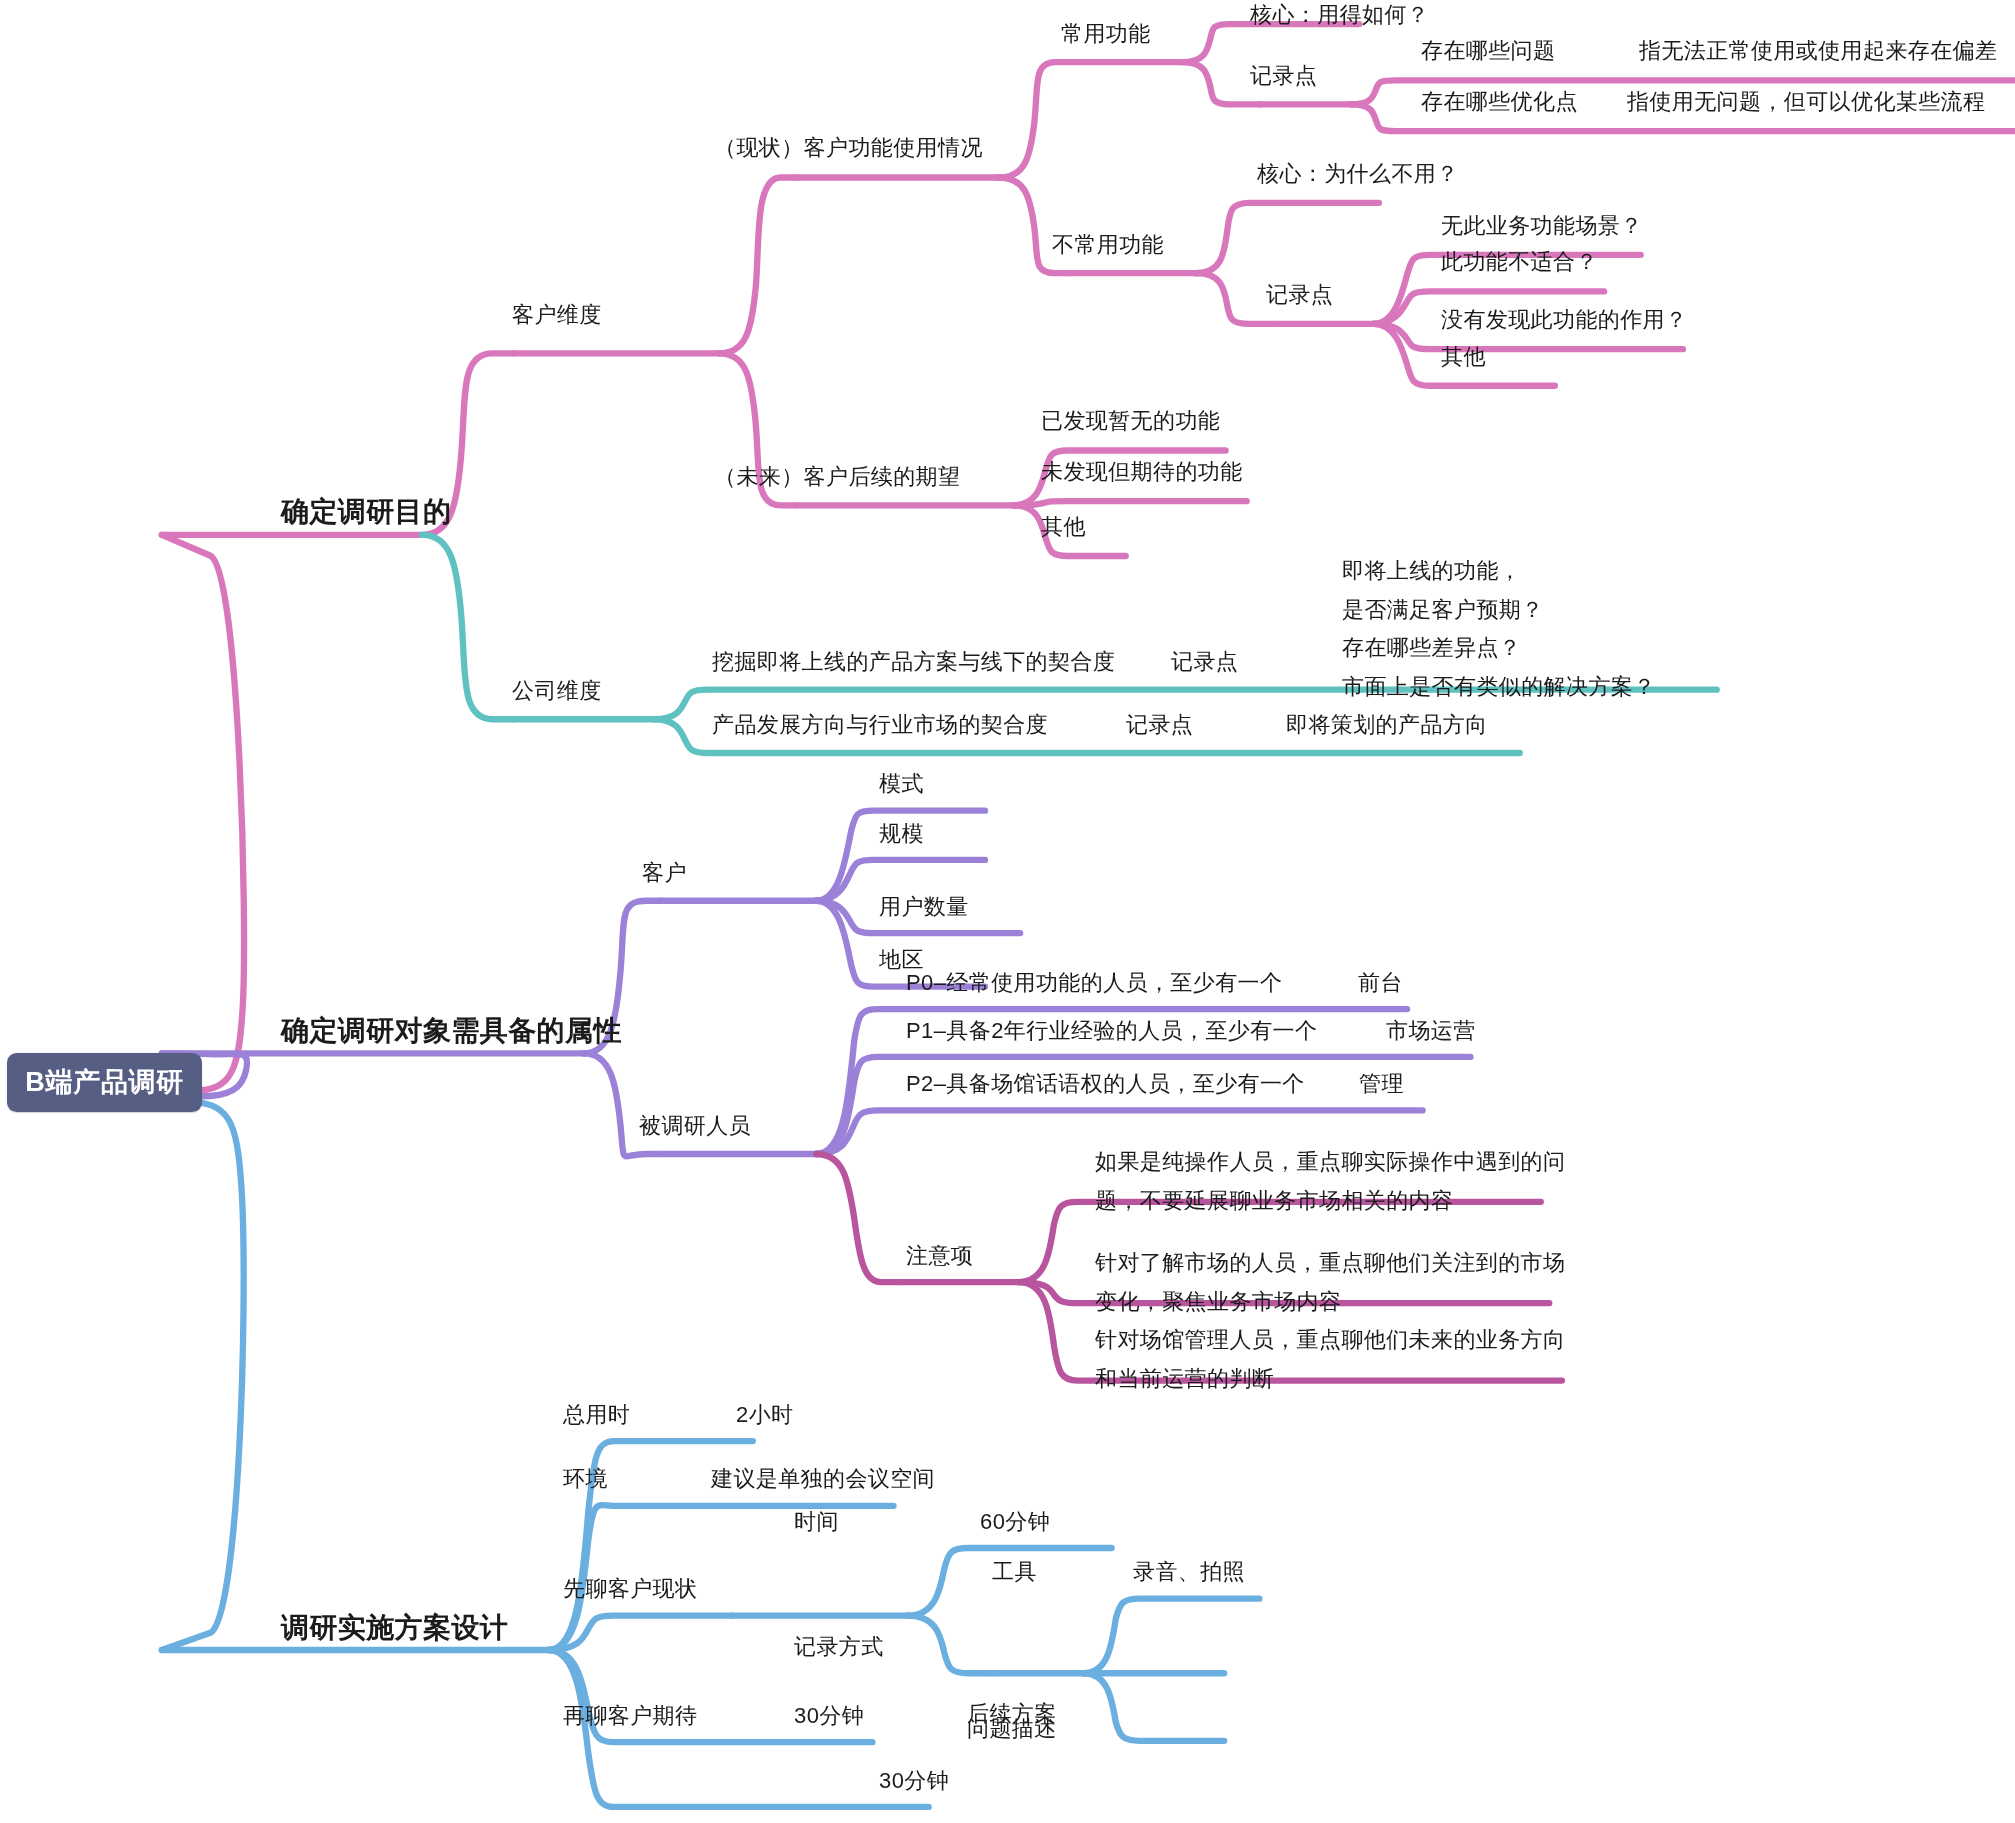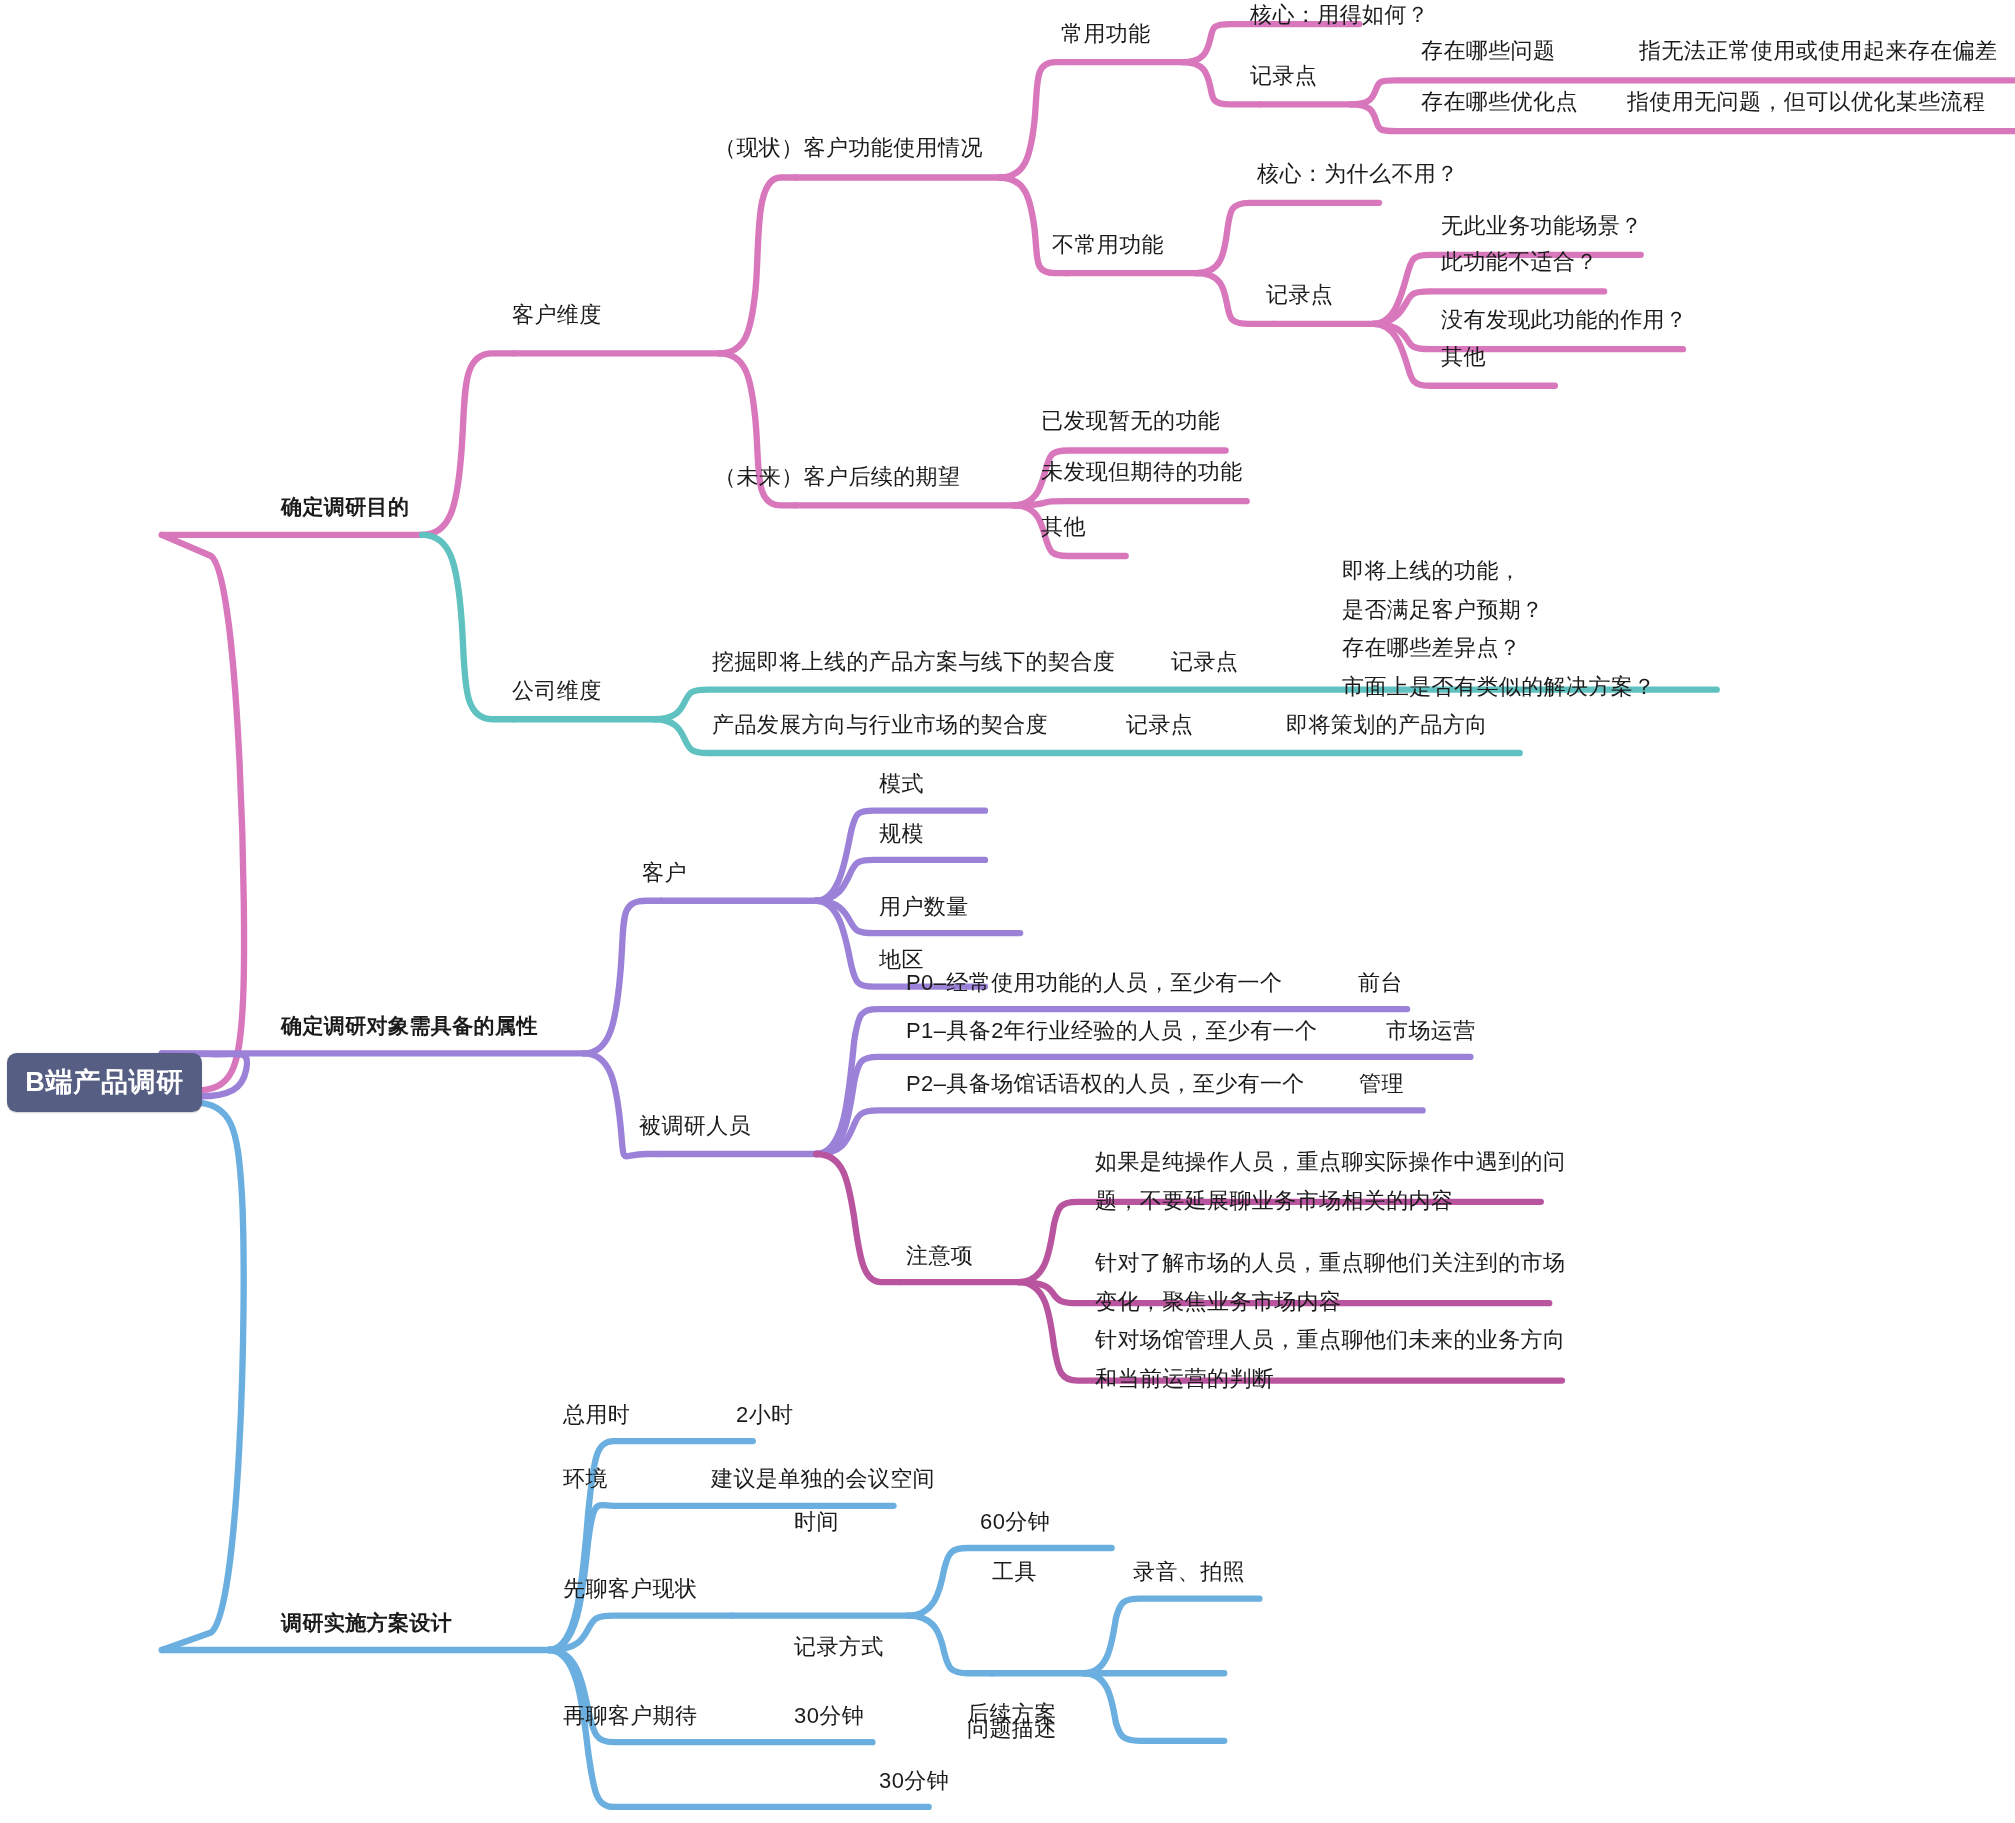--- a/index.html
+++ b/index.html
@@ -1,20 +1,20 @@
 <!DOCTYPE html>
 <html style="font-size:11.3px"><head>
 <meta charset="utf-8">
 <style>
   html,body{margin:0;padding:0;background:#ffffff;}
   body{font-family:"Liberation Sans","DejaVu Sans",sans-serif;}
   #stage{position:relative;width:2015px;height:1824px;background:#ffffff;overflow:hidden;}
   svg#links{position:absolute;left:0;top:0;width:2015px;height:1824px;}
   .node{position:absolute;white-space:nowrap;color:#1b1b1b;font-size:21px;line-height:1.45;letter-spacing:0.4px;}
-  .lvl1{font-weight:bold;font-size:21px;}
+  .lvl1{font-weight:bold;font-size:28px;}
   .lvl2{font-weight:normal;font-size:22px;}
   .lvl3{font-weight:normal;font-size:22px;}
   .lvl4{font-weight:normal;font-size:22px;}
   .multi{white-space:normal;line-height:1.75;}
   #root-node{
     position:absolute;
     background:#575e83;
     color:#ffffff;
     font-weight:bold;
     font-size:27px;

